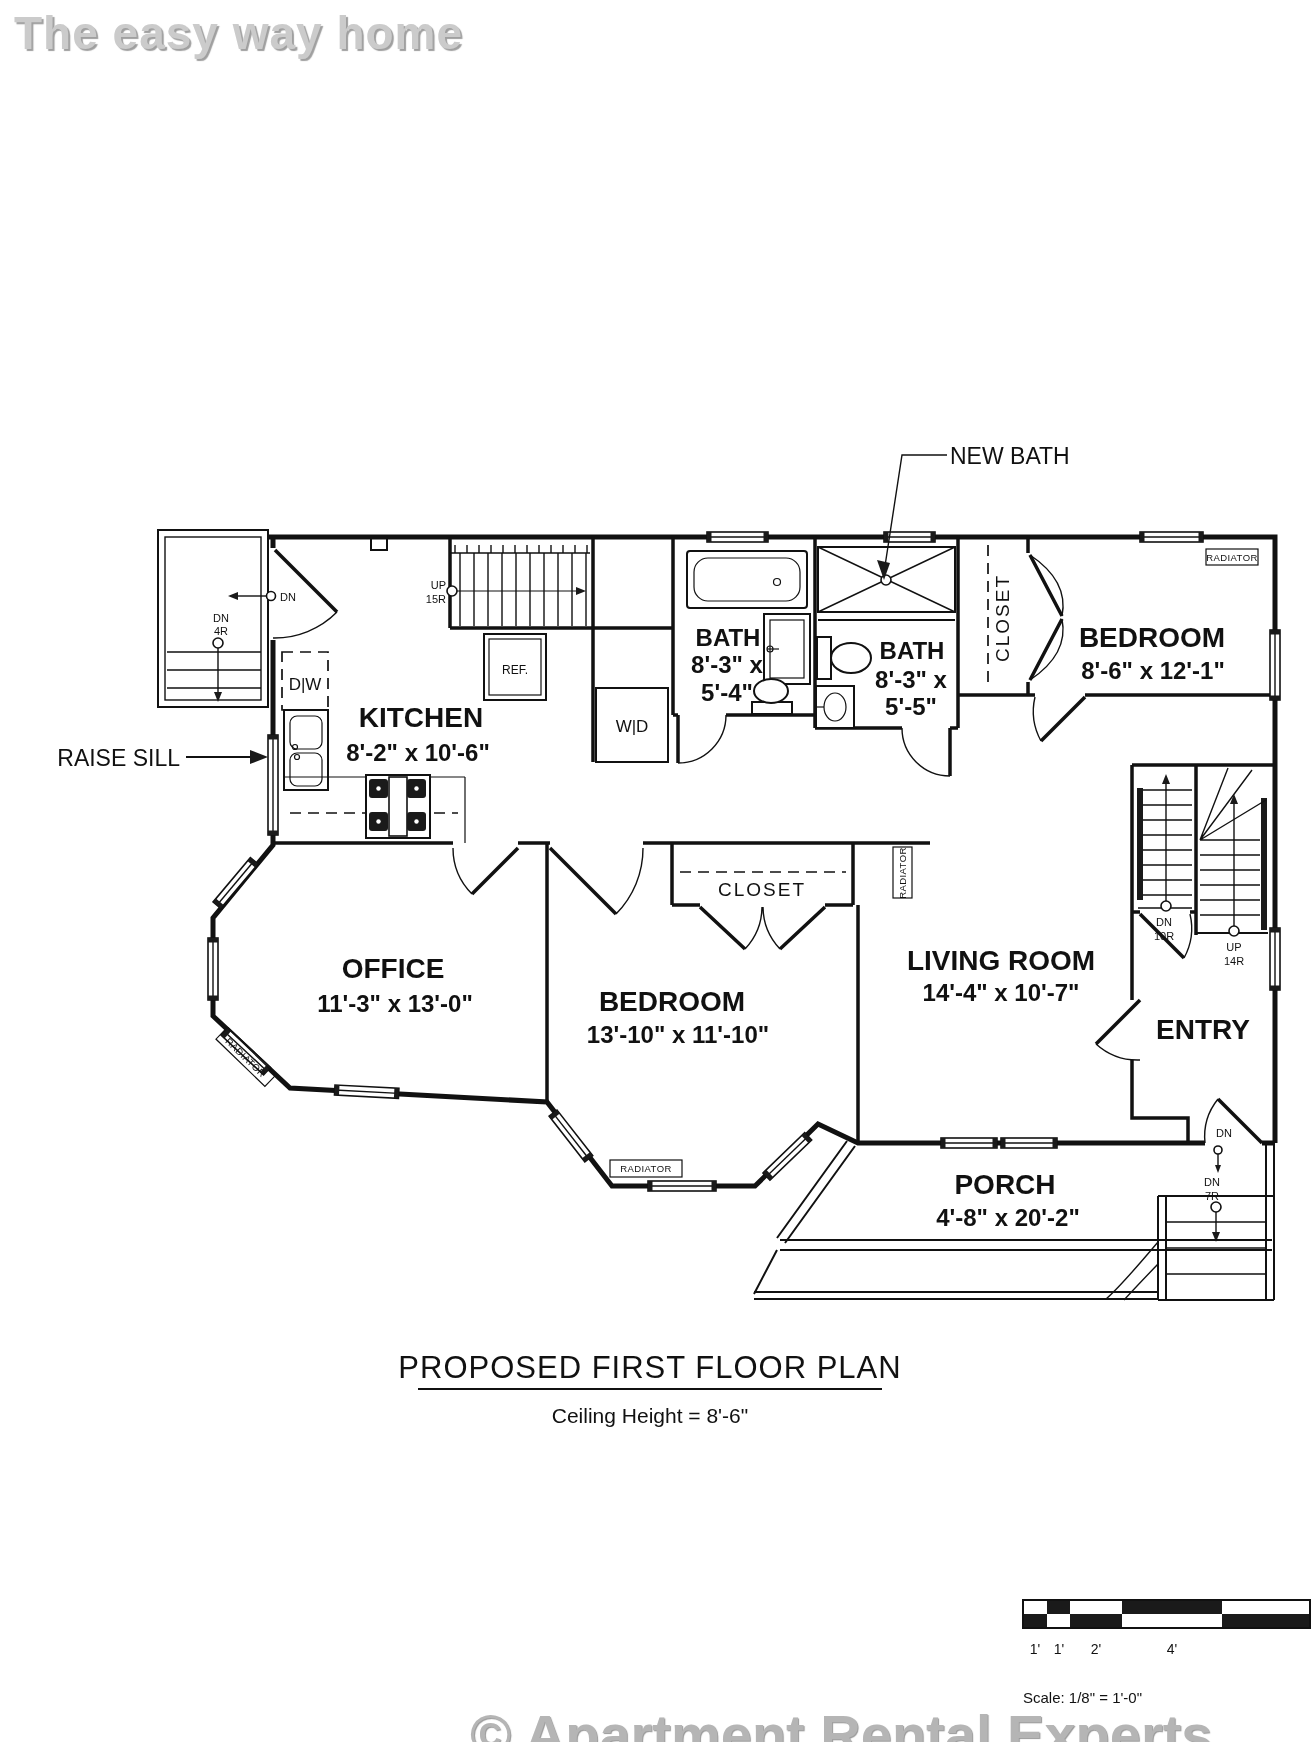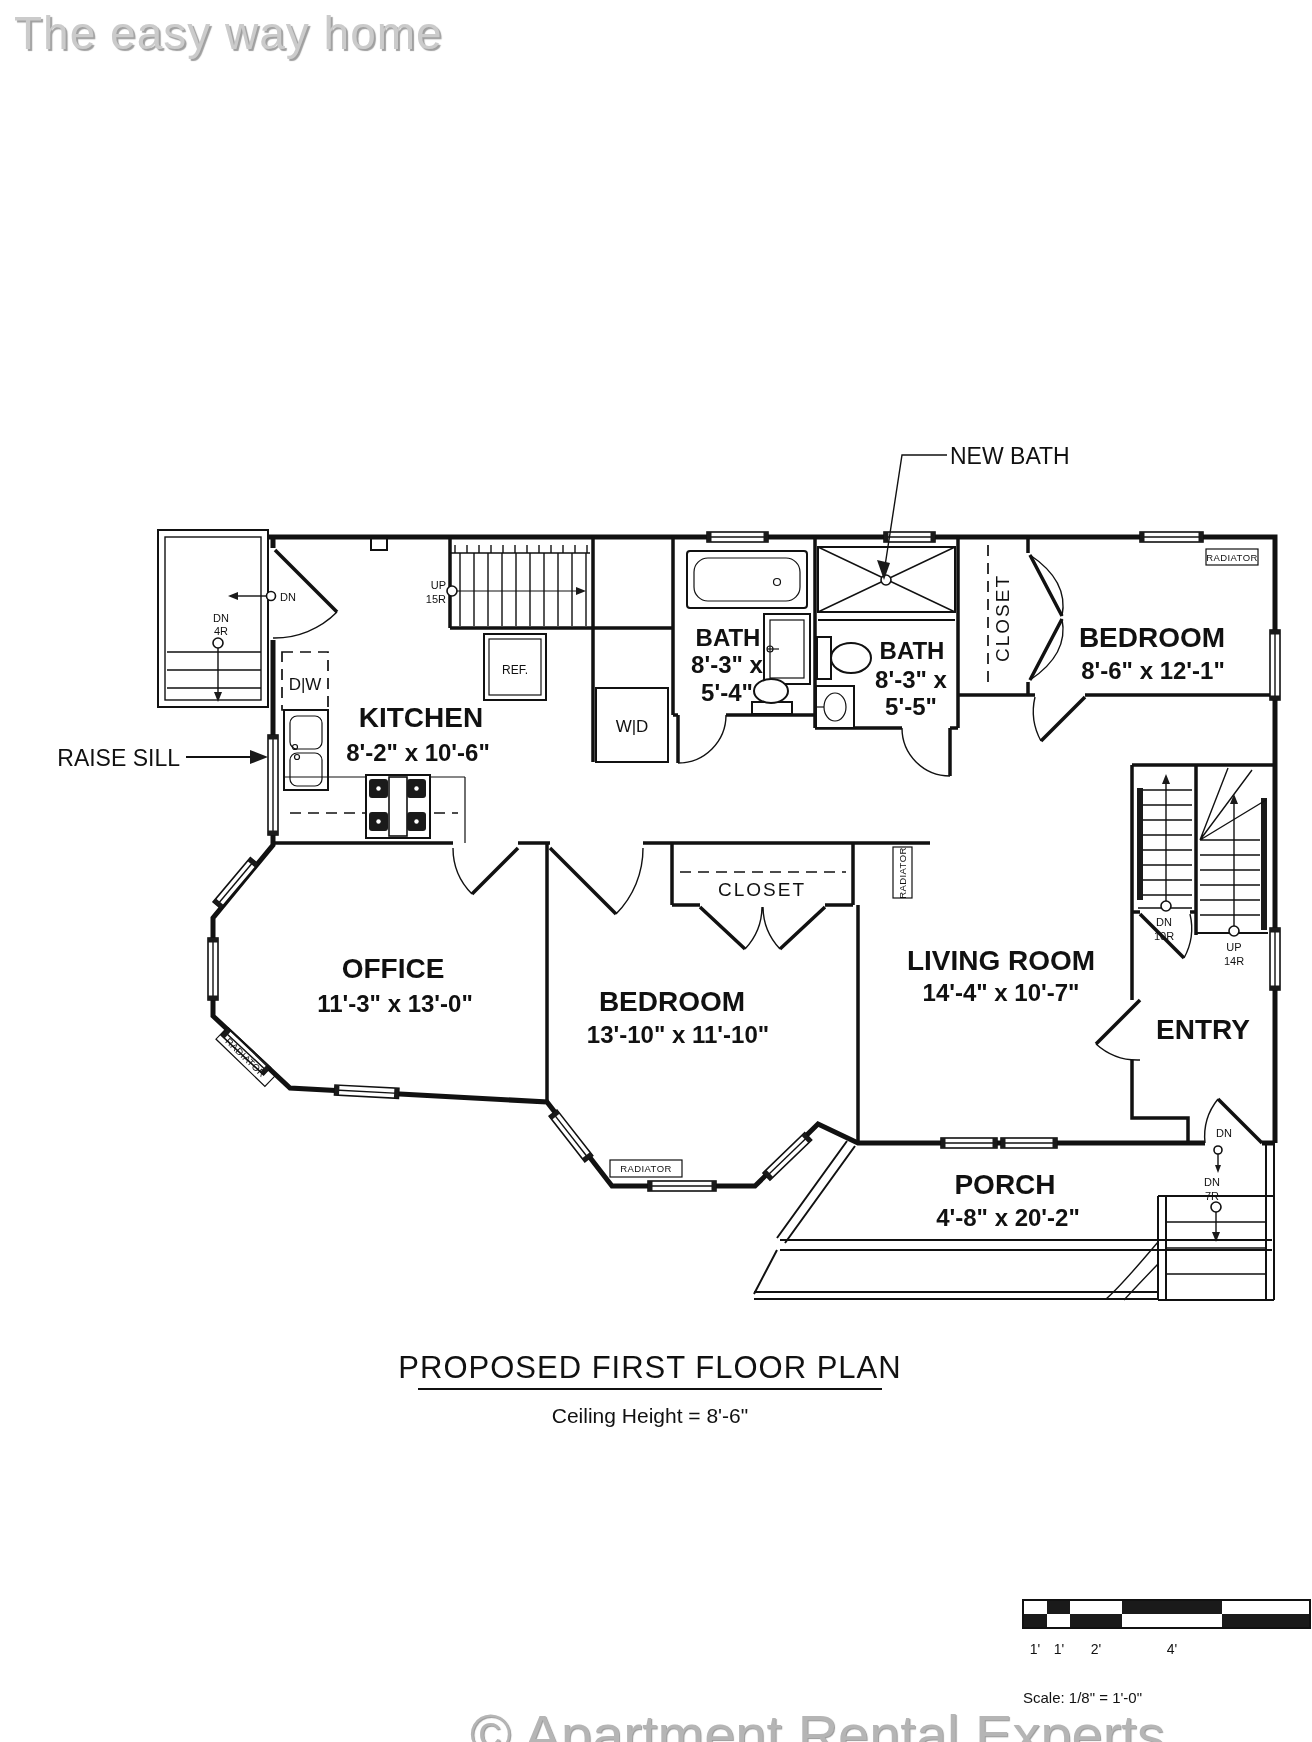--- a/index.html
+++ b/index.html
@@ -1,19 +1,19 @@
 <!DOCTYPE html>
 <html><head>
 <meta charset="utf-8">
 <style>
   html,body{margin:0;padding:0;background:#fff;}
   .canvas{position:relative;width:1312px;height:1742px;background:#fff;overflow:hidden;
           font-family:"Liberation Sans",sans-serif;}
   .canvas svg{position:absolute;top:0;left:0;}
-  .wm{position:absolute;font-weight:normal;white-space:nowrap;pointer-events:none;}
+  .wm{position:absolute;font-weight:bold;white-space:nowrap;pointer-events:none;}
   .wm-top{top:6px;left:14px;font-size:46px;color:#cbcbcb;text-shadow:2px 2px 1px #9f9f9f;letter-spacing:1px;}
   .wm-bottom{top:1682px;left:470px;font-size:56px;color:#b5b5b5;text-shadow:1px 1px 1px #989898;margin-top:20px;}
   
   text{font-family:"Liberation Sans",sans-serif;fill:#111;text-anchor:middle;}
   .rm{font-weight:bold;font-size:28px;}
   .dm{font-weight:bold;font-size:24px;}
   .md{font-size:17px;}
   .sm{font-size:12px;}
   .st{font-size:11px;}
   .xs{font-size:9.5px;letter-spacing:.4px;}

